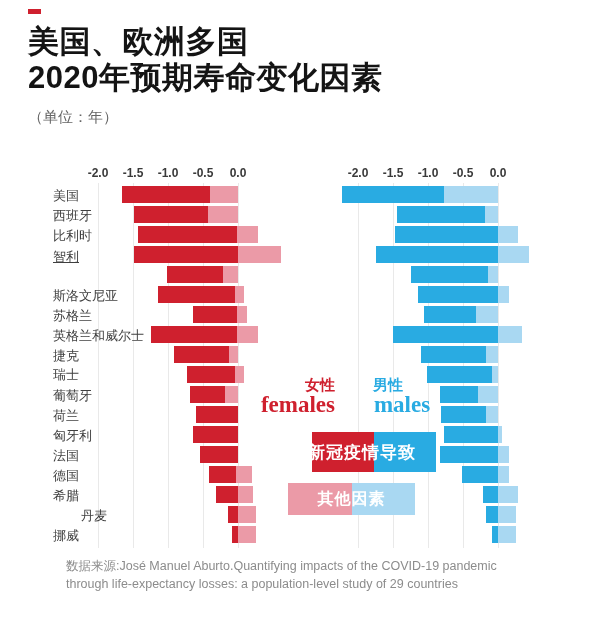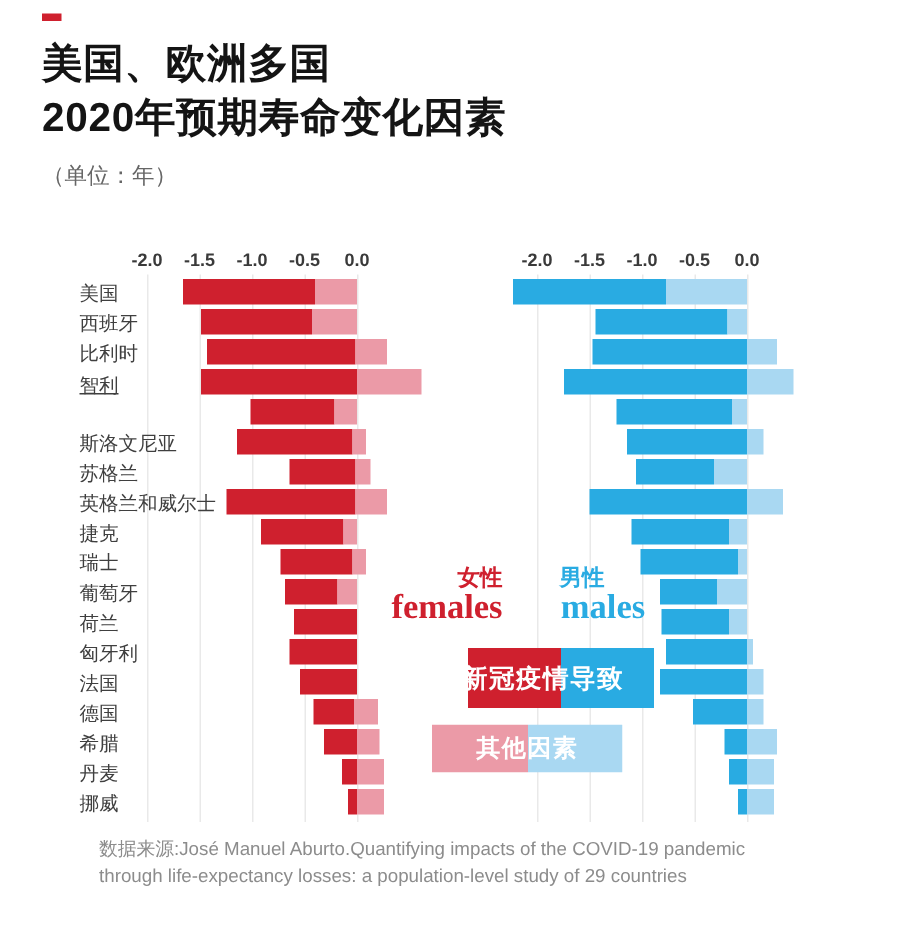--- a/index.html
+++ b/index.html
@@ -1,19 +1,19 @@
 <!DOCTYPE html>
 <html><head>
 <meta charset="utf-8">
 <style>
   html,body{margin:0;padding:0;background:#fff;}
   .canvas{position:relative;width:600px;height:617px;background:#ffffff;overflow:hidden;
           font-family:"Liberation Sans","DejaVu Sans",sans-serif;}
   .brand-dash{position:absolute;left:28px;top:9px;width:13px;height:5px;background:#cf202e;}
-  .title{position:absolute;left:28px;top:24px;font-size:27px;line-height:36px;font-weight:700;
+  .title{position:absolute;left:28px;top:24px;font-size:31px;line-height:36px;font-weight:700;
          color:#141414;letter-spacing:.5px;}
   .subtitle{position:absolute;left:28px;top:108px;font-size:15px;color:#666;}
   #chart-area{position:absolute;left:0;top:0;width:600px;height:617px;}
   .gridline{position:absolute;top:183px;width:1px;height:365px;background:#e9e9e9;}
   .x-tick{position:absolute;top:166px;width:44px;text-align:center;font-size:12px;
           font-weight:600;color:#3a3a3a;}
   .country-label{position:absolute;left:53px;width:135px;font-size:13px;line-height:17px;
                  color:#3f3f3f;white-space:nowrap;}
   .bar-seg{position:absolute;height:17px;}
   .legend-cn{position:absolute;width:70px;text-align:center;top:376px;font-size:15px;font-weight:700;}
@@ -133,21 +133,21 @@
       <div class="country-label" style="top: 467px;">德国</div>
       <div class="bar-seg" style="left: 208.6px; top: 466px; width: 27.3px; height: 17px; background: rgb(207, 32, 46);"></div>
       <div class="bar-seg" style="left: 235.9px; top: 466px; width: 16.1px; height: 17px; background: rgb(235, 154, 167);"></div>
       <div class="bar-seg" style="left: 461.6px; top: 466px; width: 36.4px; height: 17px; background: rgb(41, 171, 226);"></div>
       <div class="bar-seg" style="left: 498px; top: 466px; width: 10.5px; height: 17px; background: rgb(169, 216, 242);"></div>
       <div class="country-label" style="top: 487px;">希腊</div>
       <div class="bar-seg" style="left: 216.3px; top: 486px; width: 21.7px; height: 17px; background: rgb(207, 32, 46);"></div>
       <div class="bar-seg" style="left: 238px; top: 486px; width: 14.7px; height: 17px; background: rgb(235, 154, 167);"></div>
       <div class="bar-seg" style="left: 483.3px; top: 486px; width: 14.7px; height: 17px; background: rgb(41, 171, 226);"></div>
       <div class="bar-seg" style="left: 498px; top: 486px; width: 20.3px; height: 17px; background: rgb(169, 216, 242);"></div>
-      <div class="country-label" style="top: 507px;">丹麦</div>
+      <div class="country-label" style="top: 507px; margin-left: 28px;">丹麦</div>
       <div class="bar-seg" style="left: 228.2px; top: 506px; width: 9.8px; height: 17px; background: rgb(207, 32, 46);"></div>
       <div class="bar-seg" style="left: 238px; top: 506px; width: 18.2px; height: 17px; background: rgb(235, 154, 167);"></div>
       <div class="bar-seg" style="left: 486.1px; top: 506px; width: 11.9px; height: 17px; background: rgb(41, 171, 226);"></div>
       <div class="bar-seg" style="left: 498px; top: 506px; width: 18.2px; height: 17px; background: rgb(169, 216, 242);"></div>
       <div class="country-label" style="top: 527px;">挪威</div>
       <div class="bar-seg" style="left: 232.4px; top: 526px; width: 5.6px; height: 17px; background: rgb(207, 32, 46);"></div>
       <div class="bar-seg" style="left: 238px; top: 526px; width: 18.2px; height: 17px; background: rgb(235, 154, 167);"></div>
       <div class="bar-seg" style="left: 491.7px; top: 526px; width: 6.3px; height: 17px; background: rgb(41, 171, 226);"></div>
       <div class="bar-seg" style="left: 498px; top: 526px; width: 18.2px; height: 17px; background: rgb(169, 216, 242);"></div>
     </div>

